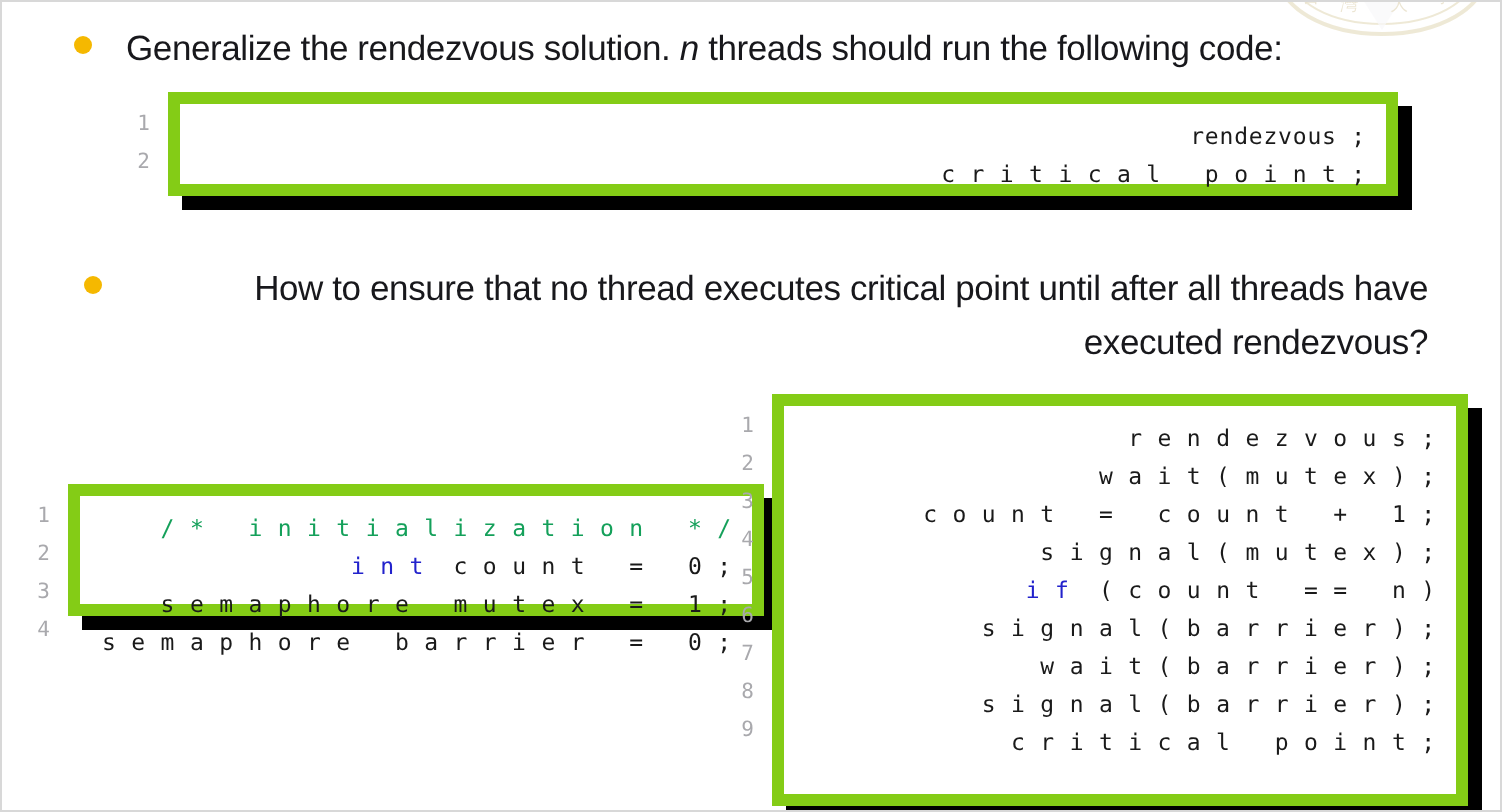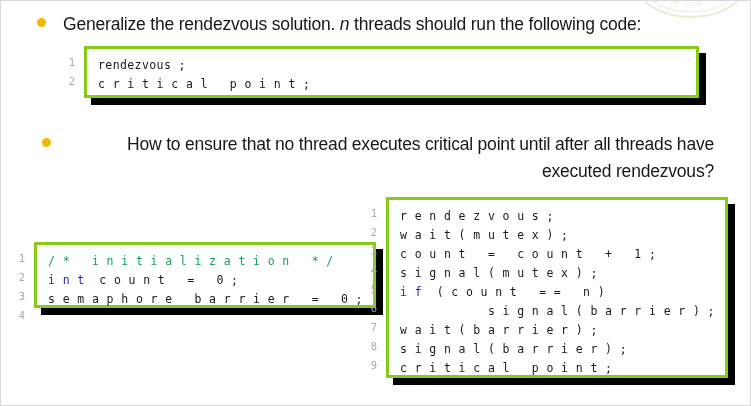--- a/index.html
+++ b/index.html
@@ -78,24 +78,25 @@
     font-family: "DejaVu Sans Mono", monospace;
     font-size: 10.5px;
     line-height: 19px;
     padding-top: 7px;
     user-select: none;
   }
   .codebox {
     flex: 1 1 auto;
     position: relative;
     background: #ffffff;
-    border: 3px solid #84cc16;
+    border: 6px solid #84cc16;
     box-shadow: 7px 7px 0 0 #000000;
     padding: 7px 10px 9px 11px;
     box-sizing: border-box;
+    text-align: right;
   }
   .code-line {
     font-family: "DejaVu Sans Mono", monospace;
     font-size: 11.5px;
     line-height: 19px;
     color: #1a1a1a;
     white-space: pre;
     letter-spacing: 0.4px;
   }
   .kw      { color: #2222cc; }
@@ -104,21 +105,21 @@
   #listing1 { left: 58px; top: 45px; width: 640px; }
   #listing1 .gutter { width: 16px; }
   #listing1 .codebox { height: 52px; }
 
   #listing2 { left: 8px; top: 241px; width: 338px; }
   #listing2 .gutter { width: 16px; }
   #listing2 .codebox { height: 66px; }
 
   #listing3 { left: 360px; top: 196px; width: 347px; }
   #listing3 .gutter { width: 16px; }
-  #listing3 .codebox { height: 181px; }
+  #listing3 .codebox { height: 206px; }
 </style>
 </head>
 <body>
 
 <div id="slide">
 
   <svg class="watermark" viewBox="0 0 108 66" xmlns="http://www.w3.org/2000/svg" aria-hidden="true">
     <ellipse cx="54" cy="16" rx="52" ry="30" fill="none" stroke="#c9b77a" stroke-width="2"></ellipse>
     <ellipse cx="54" cy="16" rx="46" ry="25" fill="none" stroke="#c9b77a" stroke-width="1"></ellipse>
     <path d="M30 6 L78 6 L54 44 Z" fill="#e9e9ef" opacity="0.75"></path>
@@ -154,20 +155,21 @@
   <div class="listing" id="listing2">
     <div class="gutter">
       <div>1</div>
       <div>2</div>
       <div>3</div>
       <div>4</div>
     </div>
     <div class="codebox">
       <div class="code-line"><span class="comment">/ *   i n i t i a l i z a t i o n   * /</span></div>
       <div class="code-line"><span class="kw">i n t</span><span>  c o u n t   =   0 ;</span></div>
+      <div class="code-line">s e m a p h o r e   m u t e x   =   1 ;</div>
       <div class="code-line">s e m a p h o r e   b a r r i e r   =   0 ;</div>
     </div>
   </div>
 
   <div class="listing" id="listing3">
     <div class="gutter">
       <div>1</div>
       <div>2</div>
       <div>3</div>
       <div>4</div>

